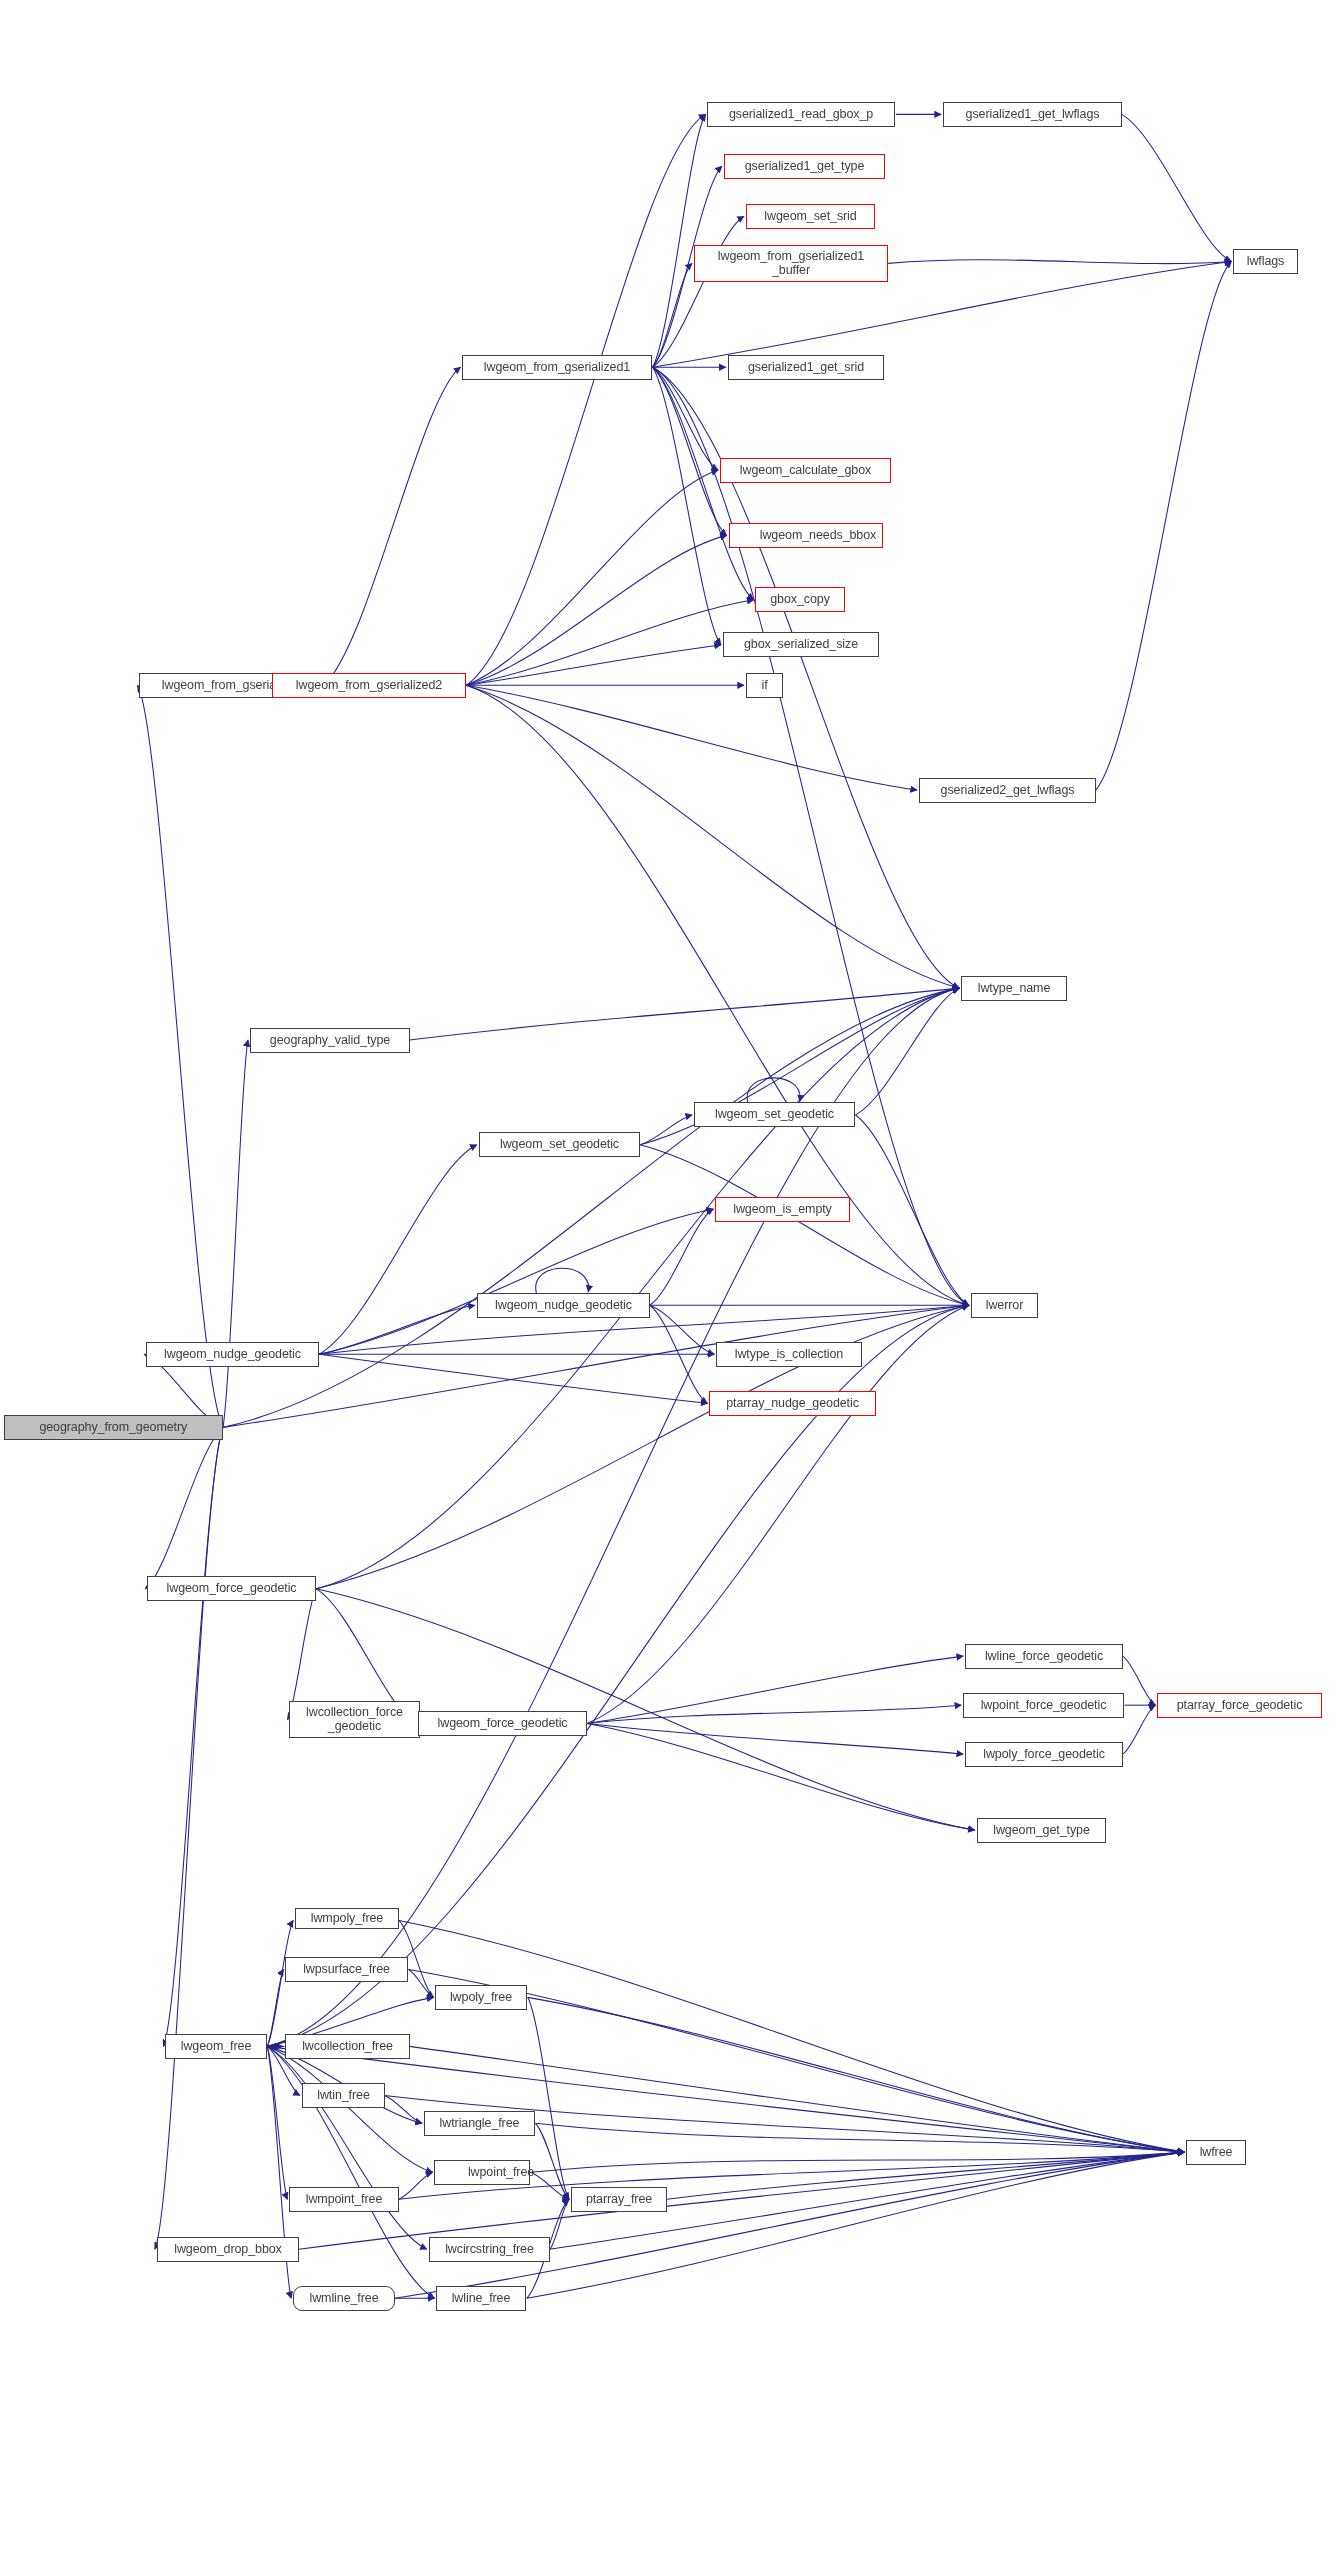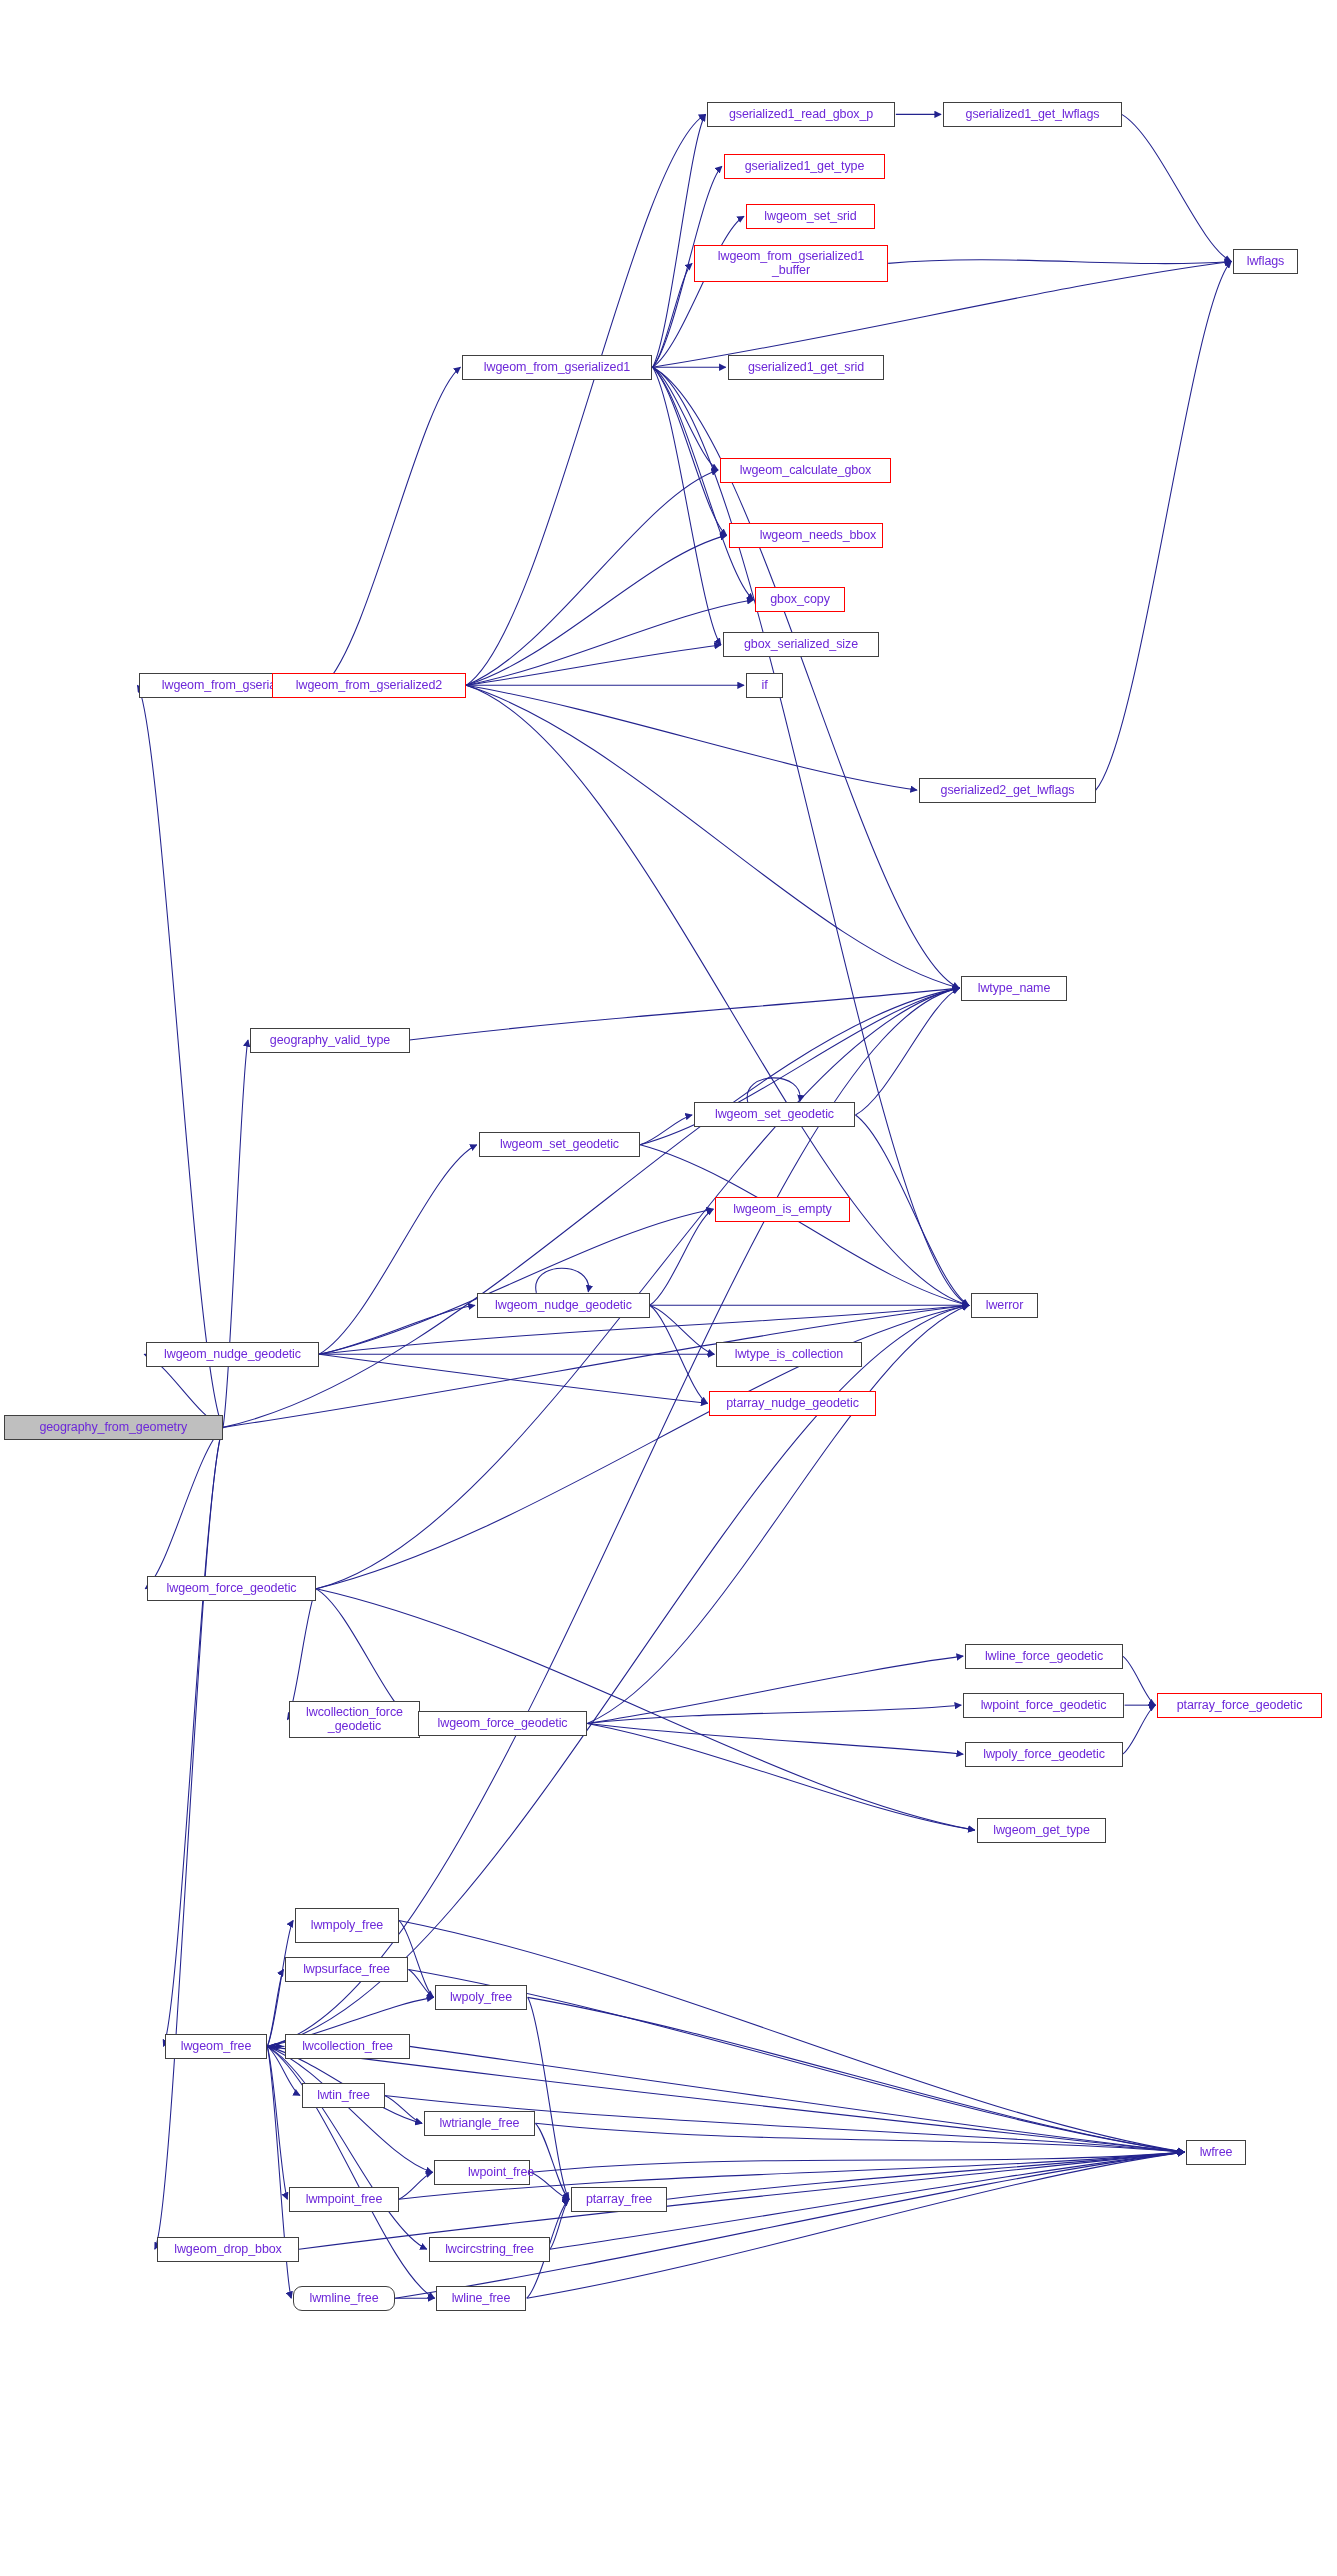--- a/index.html
+++ b/index.html
@@ -11,21 +11,21 @@
     background:#ffffff;
     font-family:"Liberation Sans", sans-serif;
     overflow:hidden;
   }
   #edges{position:absolute;left:0;top:0;width:1338px;height:2576px;}
   .node{
     position:absolute;
     box-sizing:border-box;
     background:#ffffff;
     border:1px solid #404040;
-    color:#6d28d9;
+    color:#404040;
     display:flex;
     align-items:center;
     justify-content:center;
     text-align:center;
     line-height:1.05;
     white-space:pre-line;
     letter-spacing:-0.1px;
     z-index:5;
   }
   .node.red{border:1px solid #ff0000;}
@@ -181,21 +181,21 @@
       <div class="node red" style="left: 709px; top: 1391px; width: 167px; height: 25px; font-size: 12.5px;">ptarray_nudge_geodetic</div>
       <div class="node" style="left: 147px; top: 1576px; width: 169px; height: 25px; font-size: 12.5px;">lwgeom_force_geodetic</div>
       <div class="node" style="left: 965px; top: 1644px; width: 158px; height: 25px; font-size: 12.5px;">lwline_force_geodetic</div>
       <div class="node" style="left: 963px; top: 1693px; width: 161px; height: 25px; font-size: 12.5px;">lwpoint_force_geodetic</div>
       <div class="node red" style="left: 1157px; top: 1693px; width: 165px; height: 25px; font-size: 12.5px;">ptarray_force_geodetic</div>
       <div class="node" style="left: 289px; top: 1701px; width: 131px; height: 37px; font-size: 12.5px;">lwcollection_force
 _geodetic</div>
       <div class="node" style="left: 418px; top: 1711px; width: 169px; height: 25px; font-size: 12.5px;">lwgeom_force_geodetic</div>
       <div class="node" style="left: 965px; top: 1742px; width: 158px; height: 25px; font-size: 12.5px;">lwpoly_force_geodetic</div>
       <div class="node" style="left: 977px; top: 1818px; width: 129px; height: 25px; font-size: 12.5px;">lwgeom_get_type</div>
-      <div class="node" style="left: 295px; top: 1908px; width: 104px; height: 35px; font-size: 12.5px;">lwmpoly_free</div>
+      <div class="node" style="left: 295px; top: 1908px; width: 104px; height: 21px; font-size: 12.5px;">lwmpoly_free</div>
       <div class="node" style="left: 285px; top: 1957px; width: 123px; height: 25px; font-size: 12.5px;">lwpsurface_free</div>
       <div class="node" style="left: 435px; top: 1985px; width: 92px; height: 25px; font-size: 12.5px;">lwpoly_free</div>
       <div class="node" style="left: 165px; top: 2034px; width: 102px; height: 25px; font-size: 12.5px;">lwgeom_free</div>
       <div class="node" style="left: 285px; top: 2034px; width: 125px; height: 25px; font-size: 12.5px;">lwcollection_free</div>
       <div class="node" style="left: 302px; top: 2083px; width: 83px; height: 25px; font-size: 12.5px;">lwtin_free</div>
       <div class="node" style="left: 424px; top: 2111px; width: 111px; height: 25px; font-size: 12.5px;">lwtriangle_free</div>
       <div class="node" style="left: 1186px; top: 2140px; width: 60px; height: 25px; font-size: 12.5px;">lwfree</div>
       <div class="node" style="left: 434px; top: 2160px; width: 96px; height: 25px; font-size: 12.5px; padding-left: 38px;">lwpoint_free</div>
       <div class="node" style="left: 289px; top: 2187px; width: 110px; height: 25px; font-size: 12.5px;">lwmpoint_free</div>
       <div class="node" style="left: 571px; top: 2187px; width: 96px; height: 25px; font-size: 12.5px; text-align: right;">ptarray_free</div>

